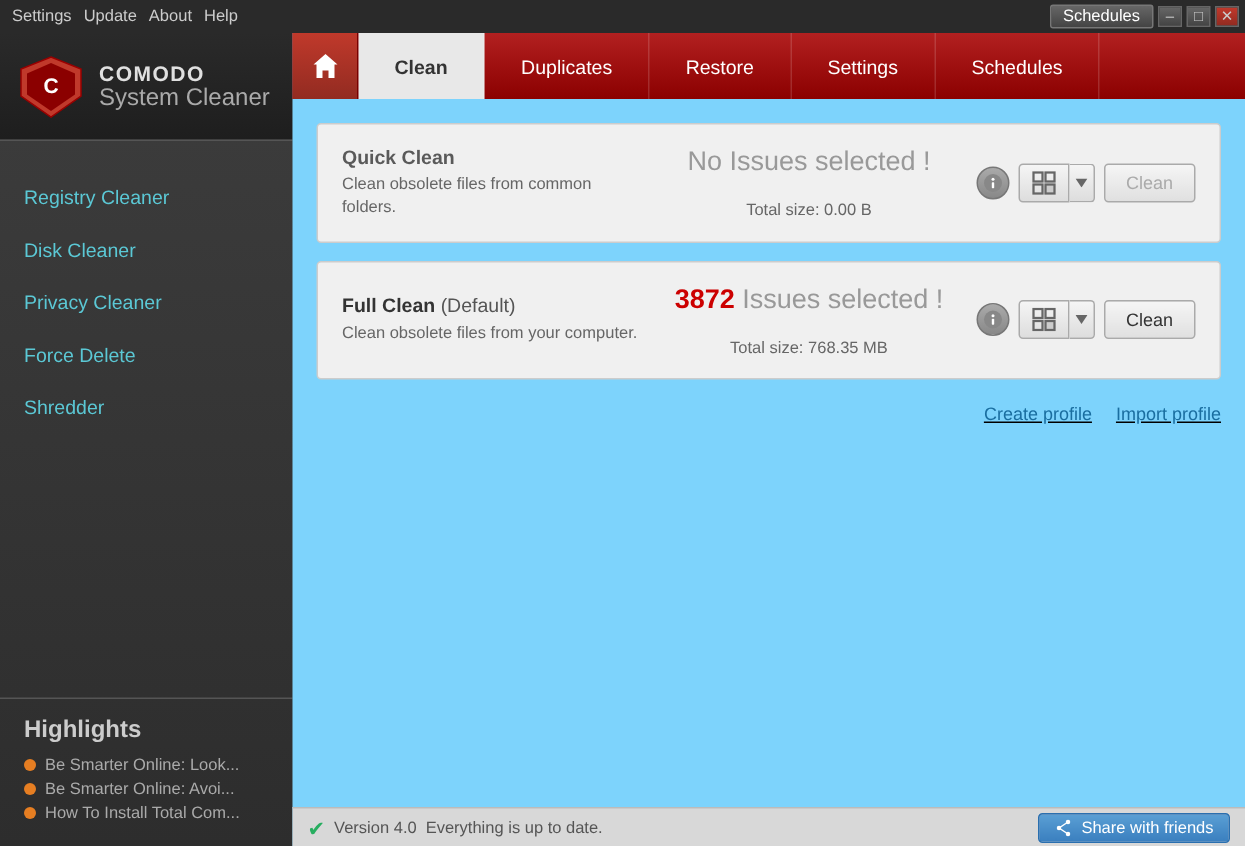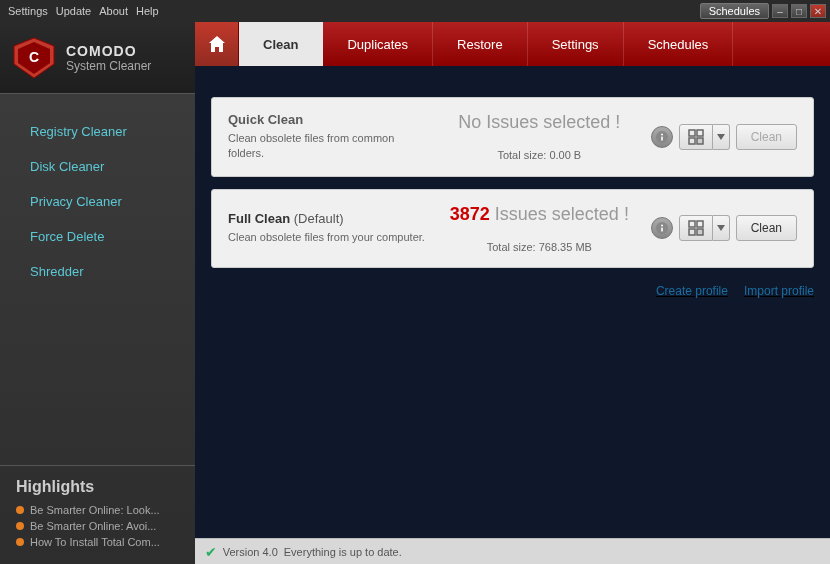--- a/index.html
+++ b/index.html
@@ -14,34 +14,34 @@
     .win-btn.close-btn { background: linear-gradient(to bottom, #c0392b, #922b21); }
 
     
     .main-layout { display: flex; height: 542px; }
 
     
     .sidebar { width: 195px; background: linear-gradient(to bottom, #3d3d3d, #2d2d2d); display: flex; flex-direction: column; padding-top: 0; }
     .logo-area { background: linear-gradient(to bottom, #2a2a2a, #1e1e1e); padding: 10px 12px; display: flex; align-items: center; gap: 10px; border-bottom: 1px solid #555; height: 72px; }
     .logo-text { color: #fff; }
     .logo-text .comodo { font-size: 14px; font-weight: bold; letter-spacing: 1px; color: #e0e0e0; }
-    .logo-text .system-cleaner { font-size: 12px; color: #aaa; }
+    .logo-text .system-cleaner { font-size: 16px; color: #aaa; }
 
     .nav-items { flex: 1; padding: 20px 0; }
-    .nav-item { padding: 10px 30px; color: #5bc8d5; font-size: 13px; cursor: pointer; display: block; }
+    .nav-item { padding: 10px 16px; color: #5bc8d5; font-size: 13px; cursor: pointer; display: block; }
 
     .highlights-section { padding: 12px 16px; border-top: 1px solid #555; }
     .highlights-title { color: #ccc; font-size: 16px; font-weight: bold; margin-bottom: 8px; }
     .highlight-item { display: flex; align-items: center; gap: 6px; margin-bottom: 4px; }
     .highlight-dot { width: 8px; height: 8px; border-radius: 50%; flex-shrink: 0; }
     .highlight-dot.orange { background: #e67e22; }
     .highlight-text { color: #aaa; font-size: 11px; white-space: nowrap; overflow: hidden; text-overflow: ellipsis; max-width: 140px; cursor: pointer; }
 
     
-    .content-area { flex: 1; background: #0f172a; display: flex; flex-direction: column; gap: 15px; }
+    .content-area { flex: 1; background: #7dd3fc; display: flex; flex-direction: column; }
 
     
     .tab-bar { background: linear-gradient(to bottom, #b22020, #8b0000); height: 44px; display: flex; align-items: center; padding: 0 0 0 0; }
     .tab-home { width: 44px; height: 44px; display: flex; align-items: center; justify-content: center; background: linear-gradient(to bottom, #c0392b, #922b21); cursor: pointer; border-right: 1px solid #700; flex-shrink: 0; }
     .tab-home svg { fill: #fff; width: 20px; height: 20px; }
     .tab { padding: 0 24px; height: 44px; display: flex; align-items: center; color: #fff; font-size: 13px; cursor: pointer; border-right: 1px solid rgba(255,255,255,0.15); position: relative; }
     .tab.active { background: #e8e8e8; color: #333; font-weight: bold; }
 
     
     .main-content { flex: 1; padding: 16px; display: flex; flex-direction: column; gap: 0; overflow-y: auto; }
@@ -243,16 +243,26 @@
       </div>
 
     </div>
 
     <div class="status-bar">
       <div class="status-left">
         <span class="status-check">✔</span>
         <span class="status-text">Version  4.0</span>
         <span class="status-text up-to-date">Everything is up to date.</span>
       </div>
+      <button class="share-btn">
+        <svg width="12" height="12" viewBox="0 0 12 12">
+          <circle cx="9" cy="2" r="1.5" fill="white"></circle>
+          <circle cx="9" cy="10" r="1.5" fill="white"></circle>
+          <circle cx="3" cy="6" r="1.5" fill="white"></circle>
+          <line x1="3" y1="6" x2="9" y2="2" stroke="white" stroke-width="1"></line>
+          <line x1="3" y1="6" x2="9" y2="10" stroke="white" stroke-width="1"></line>
+        </svg>
+        <span>Share with friends</span>
+      </button>
     </div>
 
   </div>
 </div>
 
 </body></html>

